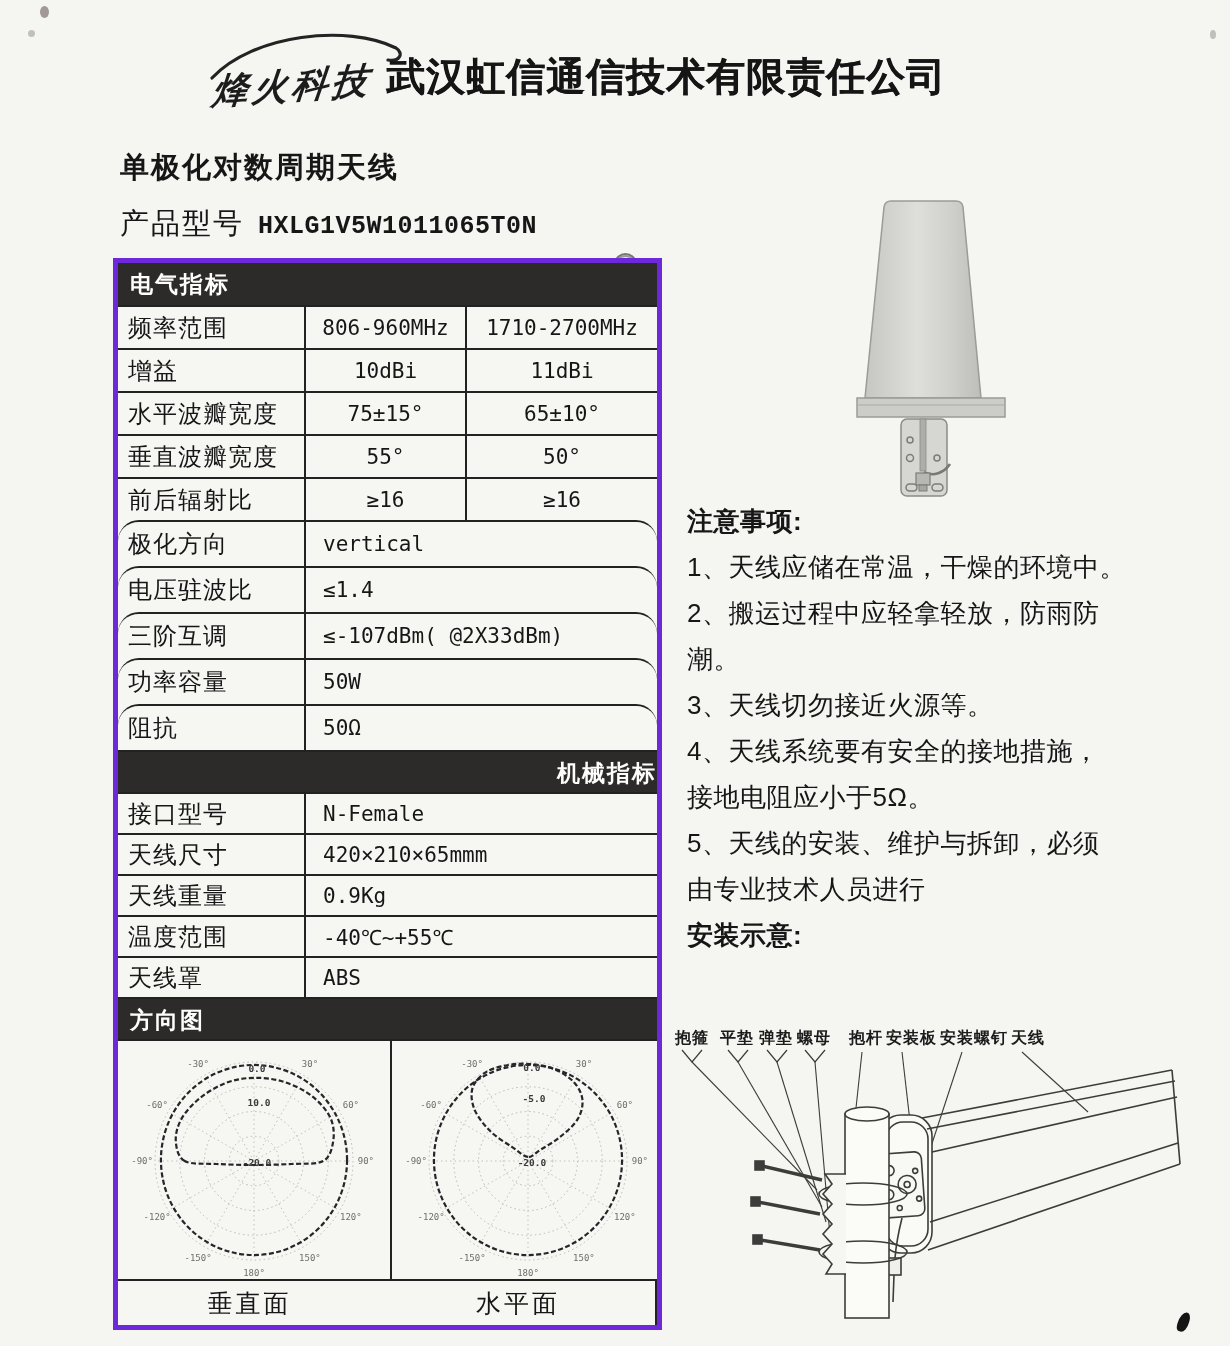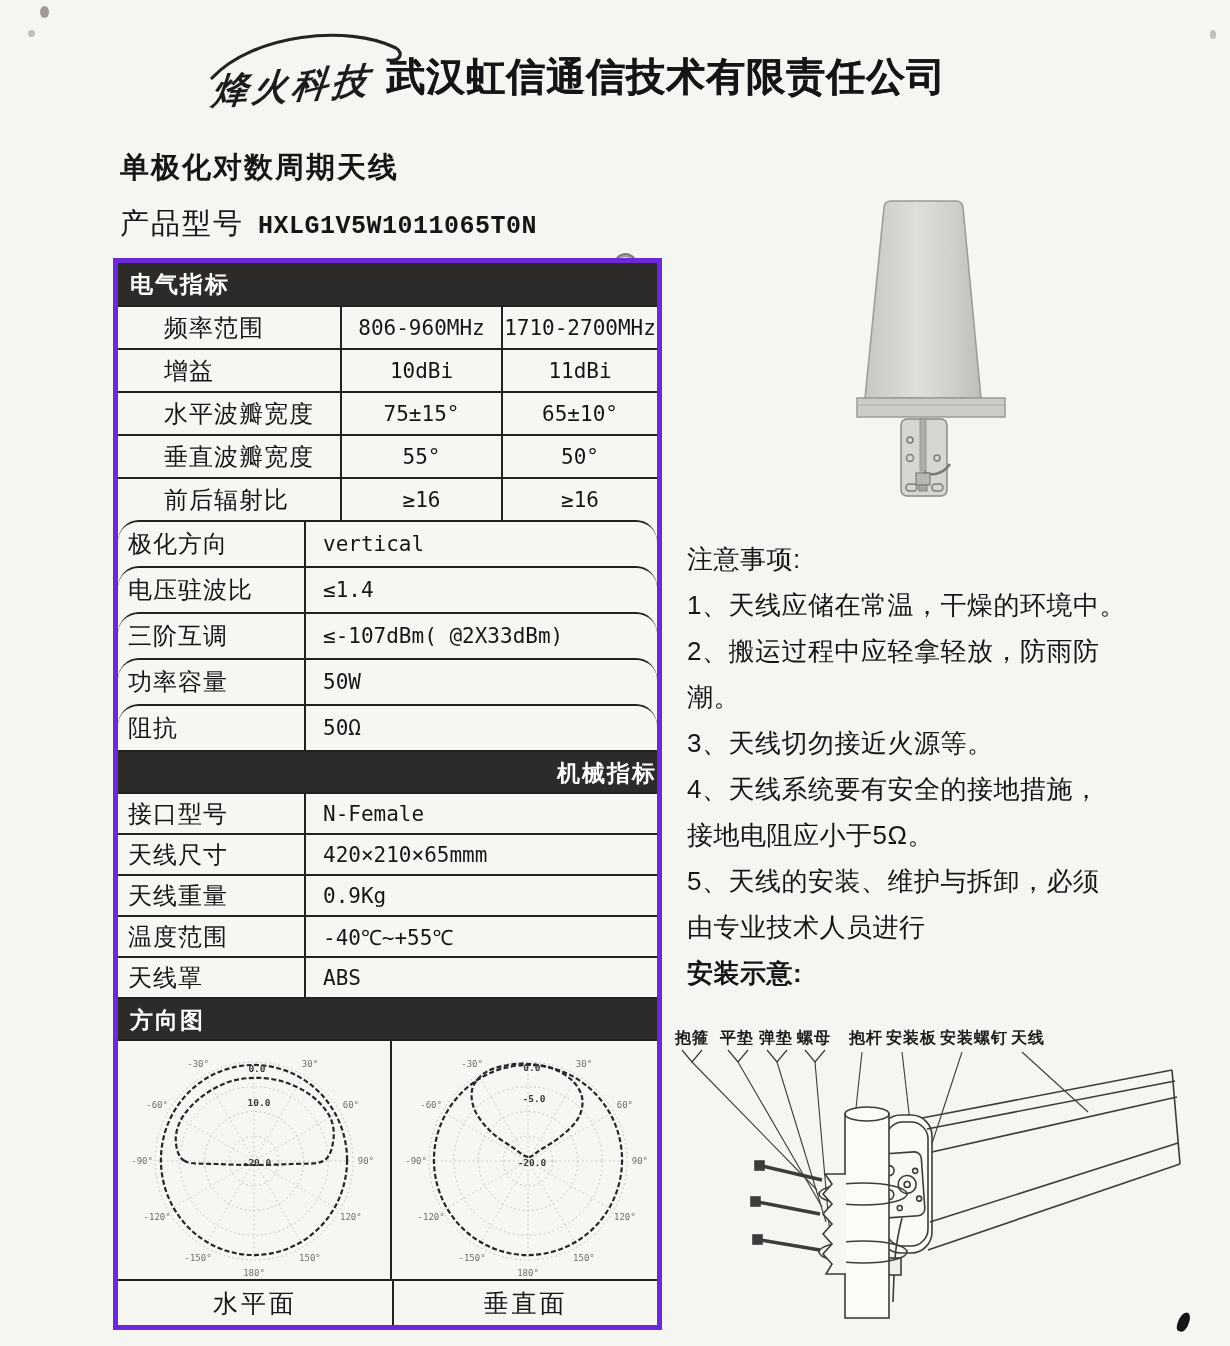--- a/index.html
+++ b/index.html
@@ -20,38 +20,38 @@
   }
   .title-main{position:absolute;left:120px;top:148px;font-size:29px;font-weight:800;letter-spacing:2px;}
   .model-line{position:absolute;left:120px;top:204px;white-space:nowrap;}
   .model-line .m-label{font-size:29px;font-weight:400;letter-spacing:2px;}
   .model-line .m-value{font-size:25px;font-weight:600;font-family:Liberation Mono, monospace;margin-left:14px;letter-spacing:0.5px;}
   
   .spec{position:absolute;left:113px;top:258px;width:549px;border:5px solid #6d28d9;background:#f6f6f3;box-sizing:border-box;}
   .sec-bar{height:42px;line-height:42px;background:#2d2b2a;color:#fdfdfb;font-size:23px;font-weight:700;
            padding-left:12px;letter-spacing:2px;box-sizing:border-box;}
   .srow{display:flex;border-top:2px solid #222;box-sizing:border-box;align-items:center;}
-  .srow.e{height:43px;padding-left:36px;} .srow.m{height:46px;border-radius:21px;} .srow.mech{height:41px;}
+  .srow.e{height:43px;} .srow.m{height:46px;border-radius:21px;} .srow.mech{height:41px;}
   .c-label{width:186px;padding-left:10px;font-size:24px;letter-spacing:1px;box-sizing:border-box;}
   .c-v{border-left:2px solid #222;height:100%;display:flex;align-items:center;justify-content:center;
        font-family:"DejaVu Sans Mono",monospace;font-size:21px;box-sizing:border-box;}
   .c-v.v1{width:161px;} .c-v.v2{flex:1;}
   .c-merged{border-left:2px solid #222;height:100%;flex:1;display:flex;align-items:center;
        font-family:"DejaVu Sans Mono",monospace;font-size:21px;padding-left:17px;box-sizing:border-box;}
   .plots-row{display:flex;height:238px;border-top:2px solid #222;}
   .plot-cell{width:276px;display:flex;align-items:center;justify-content:center;box-sizing:border-box;}
   .plot-cell.l{border-right:2px solid #222;}
   .plot-cell.r{flex:1;}
   .cap-row{display:flex;height:44px;border-top:2px solid #222;}
   .cap-cell{width:276px;display:flex;align-items:center;justify-content:center;font-size:25px;letter-spacing:3px;box-sizing:border-box;}
   .cap-cell.l{border-right:2px solid #222;}
   .cap-cell.r{flex:1;}
   
   .notes{position:absolute;left:687px;top:498px;width:535px;font-size:26px;line-height:46px;letter-spacing:0.5px;}
-  .notes .nt{font-weight:400;margin-top:38px;}
+  .notes .nt{font-weight:700;}
   .install-title{font-weight:800;}
   .antenna-photo{position:absolute;left:840px;top:190px;}
   .install{position:absolute;left:670px;top:1022px;width:556px;height:324px;}
   .install svg{position:absolute;left:0;top:0;}
   .ilabel{position:absolute;top:6px;font-size:16px;font-weight:700;letter-spacing:1px;white-space:nowrap;color:#1b1b1b;}
   
   .speck{position:absolute;border-radius:50%;}
   .sticker{position:absolute;left:614px;top:253px;width:19px;height:19px;border-radius:50%;
            background:#eeeeea;border:2px solid #777;box-shadow:inset 0 2px 0 #999;}
   .corner-mark{position:absolute;left:1178px;top:1312px;width:11px;height:20px;background:#151515;
@@ -249,22 +249,22 @@
             <text x="136" y="233.87" text-anchor="middle" font-size="9" fill="#6e6e69" font-family="DejaVu Sans Mono, monospace">180°</text>
             <ellipse cx="136" cy="118.01" rx="94.05" ry="95.03999999999999" fill="none" stroke="#26262a" stroke-width="2.2" stroke-dasharray="5 2.5"></ellipse>
             <path d="M136.0,115.0C131.4,114.5 126.4,109.4 120.2,105.1C113.9,100.8 104.6,95.6 98.4,89.3C92.1,83.0 85.5,74.8 82.5,67.5C79.6,60.3 78.6,52.0 80.6,45.7C82.5,39.5 88.5,33.7 94.4,29.9C100.4,26.1 108.9,24.3 116.2,23.0C123.5,21.7 130.4,21.3 138.0,22.0C145.6,22.6 154.5,24.0 161.7,26.9C169.0,29.9 176.8,34.7 181.5,39.8C186.3,44.9 189.8,51.3 190.4,57.6C191.1,63.9 189.3,71.2 185.5,77.4C181.7,83.7 174.0,90.1 167.7,95.2C161.4,100.4 153.2,104.8 147.9,108.1C142.6,111.4 140.6,115.5 136.0,115.0Z" fill="none" stroke="#26262a" stroke-width="2.2" stroke-dasharray="5 2.5"></path>
             <text x="139.96" y="28.909999999999997" text-anchor="middle" font-size="9.5" fill="#3b3b3b" font-weight="bold" font-family="DejaVu Sans Mono, monospace">0.0</text>
             <text x="141.94" y="59.6" text-anchor="middle" font-size="9.5" fill="#3b3b3b" font-weight="bold" font-family="DejaVu Sans Mono, monospace">-5.0</text>
             <text x="139.96" y="123.95" text-anchor="middle" font-size="9.5" fill="#3b3b3b" font-weight="bold" font-family="DejaVu Sans Mono, monospace">-20.0</text>
           </svg>
       </div>
     </div>
     <div class="cap-row">
+      <div class="cap-cell r">垂直面</div>
       <div class="cap-cell l">水平面</div>
-      <div class="cap-cell r">垂直面</div>
     </div>
   </div>
 
   <div class="notes">
     <div class="nt">注意事项:</div>
     <div>1、天线应储在常温，干燥的环境中。</div>
     <div>2、搬运过程中应轻拿轻放，防雨防</div>
     <div>潮。</div>
     <div>3、天线切勿接近火源等。</div>
     <div>4、天线系统要有安全的接地措施，</div>

